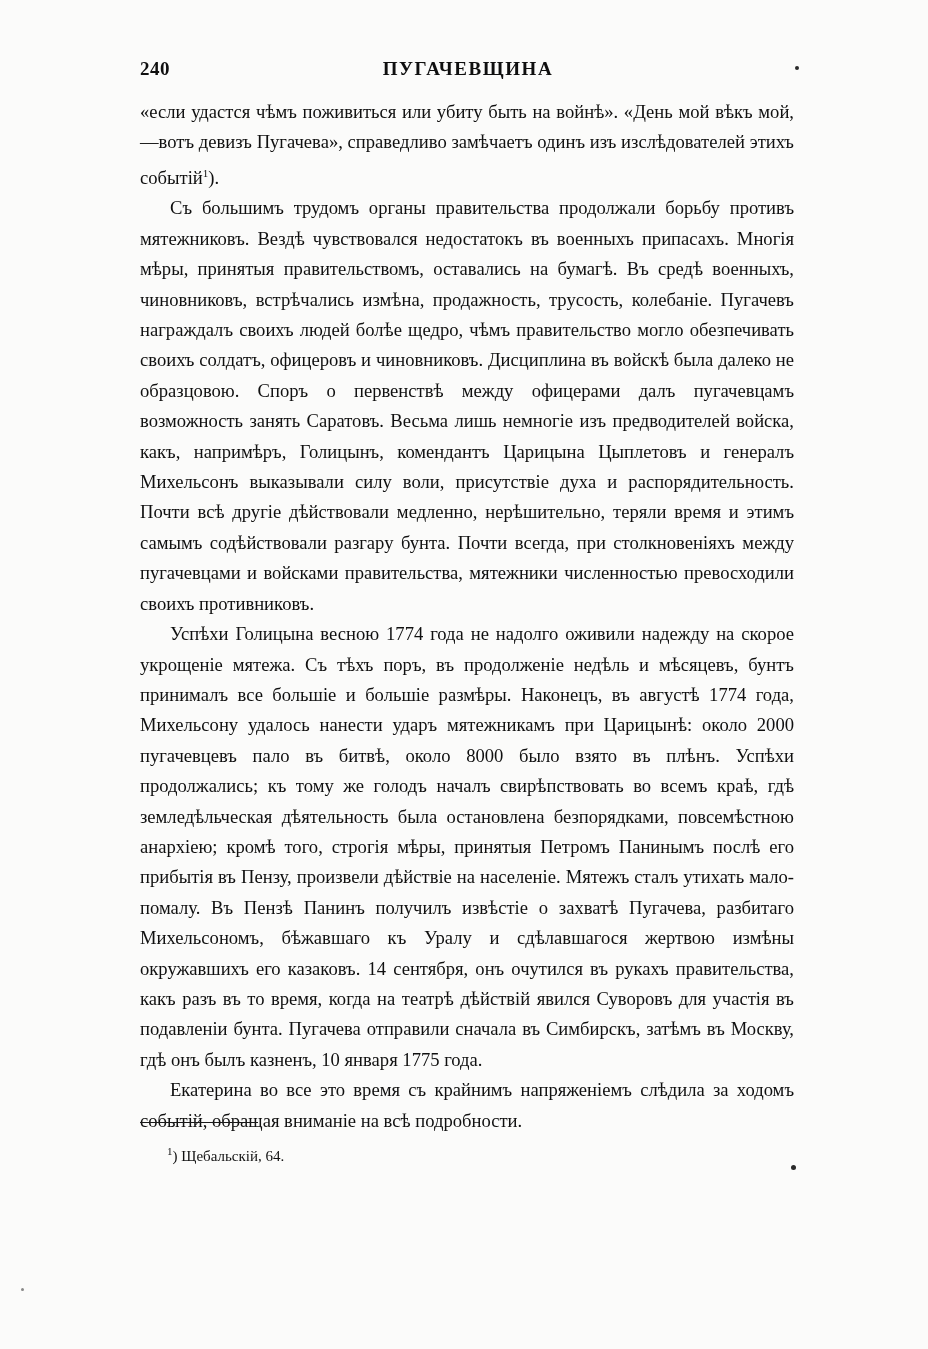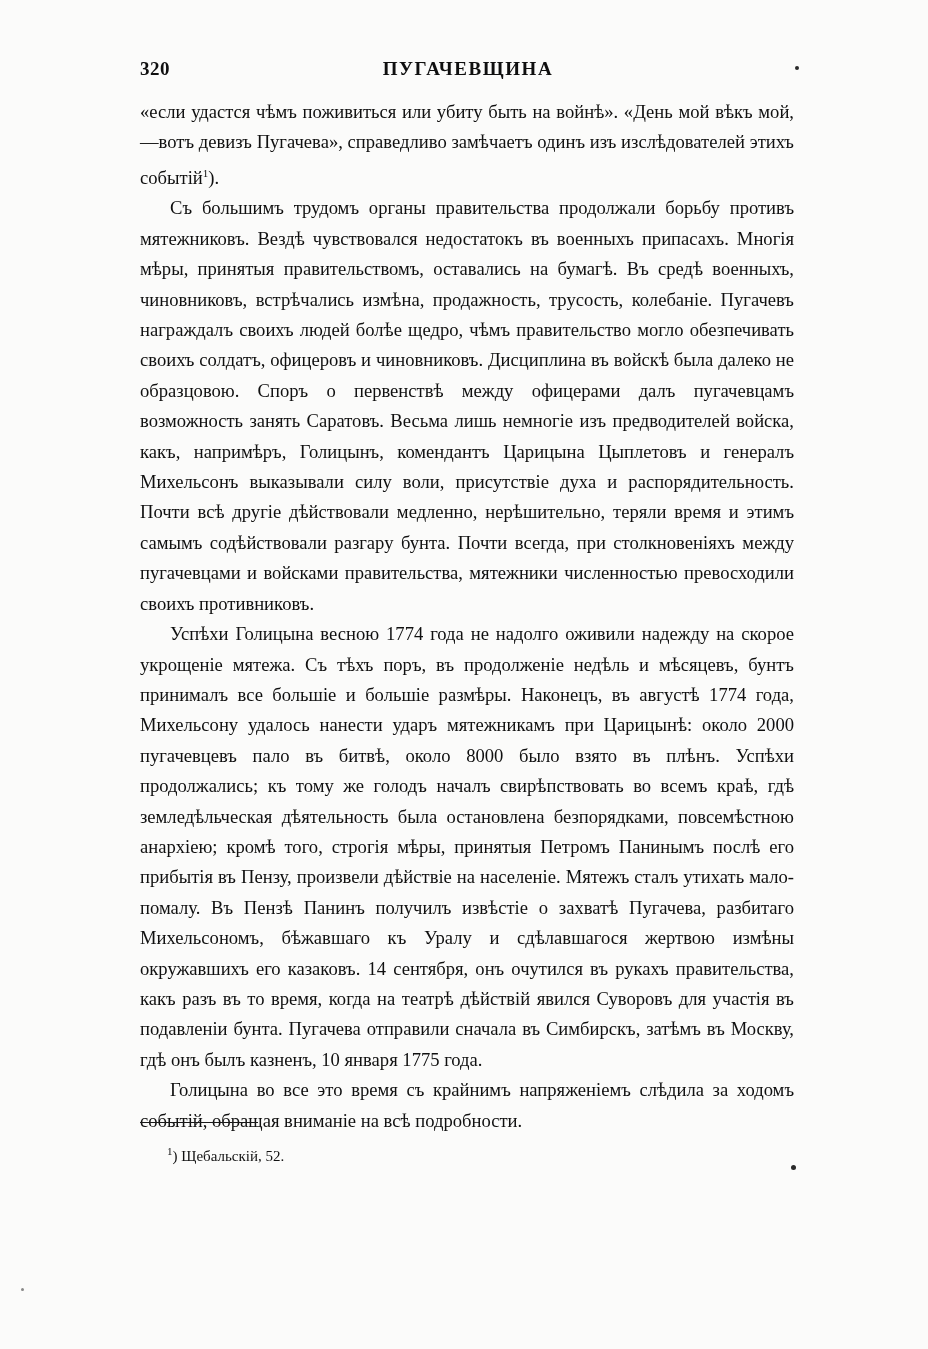--- a/index.html
+++ b/index.html
@@ -104,34 +104,34 @@
   .speck-a { left: 795px; top: 66px;  width: 4px; height: 4px; }
   .speck-b { left: 791px; top: 1165px; width: 5px; height: 5px; }
   .speck-c { left: 21px;  top: 1288px; width: 3px; height: 3px; opacity: .55; }
 </style>
 </head>
 <body>
 
 <div class="page">
 
   <div class="header">
-    <span class="folio">320</span>
+    <span class="folio">240</span>
     <span class="running-title">ПУГАЧЕВЩИНА</span>
   </div>
 
   <div class="body-text">
     <p class="noindent"><span>«если удастся чѣмъ поживиться или убиту быть на войнѣ». «День мой вѣкъ мой,—вотъ девизъ Пугачева», справедливо замѣчаетъ одинъ изъ изслѣдователей этихъ событій</span><sup class="ref">1</sup><span>).</span></p>
     <p>Съ большимъ трудомъ органы правительства продолжали борьбу противъ мятежниковъ. Вездѣ чувствовался недостатокъ въ военныхъ припасахъ. Многія мѣры, принятыя правительствомъ, оставались на бумагѣ. Въ средѣ военныхъ, чиновниковъ, встрѣчались измѣна, продажность, трусость, колебаніе. Пугачевъ награждалъ своихъ людей болѣе щедро, чѣмъ правительство могло обезпечивать своихъ солдатъ, офицеровъ и чиновниковъ. Дисциплина въ войскѣ была далеко не образцовою. Споръ о первенствѣ между офицерами далъ пугачевцамъ возможность занять Саратовъ. Весьма лишь немногіе изъ предводителей войска, какъ, напримѣръ, Голицынъ, комендантъ Царицына Цыплетовъ и генералъ Михельсонъ выказывали силу воли, присутствіе духа и распорядительность. Почти всѣ другіе дѣйствовали медленно, нерѣшительно, теряли время и этимъ самымъ содѣйствовали разгару бунта. Почти всегда, при столкновеніяхъ между пугачевцами и войсками правительства, мятежники численностью превосходили своихъ противниковъ.</p>
     <p>Успѣхи Голицына весною 1774 года не надолго оживили надежду на скорое укрощеніе мятежа. Съ тѣхъ поръ, въ продолженіе недѣль и мѣсяцевъ, бунтъ принималъ все большіе и большіе размѣры. Наконецъ, въ августѣ 1774 года, Михельсону удалось нанести ударъ мятежникамъ при Царицынѣ: около 2000 пугачевцевъ пало въ битвѣ, около 8000 было взято въ плѣнъ. Успѣхи продолжались; къ тому же голодъ началъ свирѣпствовать во всемъ краѣ, гдѣ земледѣльческая дѣятельность была остановлена безпорядками, повсемѣстною анархіею; кромѣ того, строгія мѣры, принятыя Петромъ Панинымъ послѣ его прибытія въ Пензу, произвели дѣйствіе на населеніе. Мятежъ сталъ утихать мало-помалу. Въ Пензѣ Панинъ получилъ извѣстіе о захватѣ Пугачева, разбитаго Михельсономъ, бѣжавшаго къ Уралу и сдѣлавшагося жертвою измѣны окружавшихъ его казаковъ. 14 сентября, онъ очутился въ рукахъ правительства, какъ разъ въ то время, когда на театрѣ дѣйствій явился Суворовъ для участія въ подавленіи бунта. Пугачева отправили сначала въ Симбирскъ, затѣмъ въ Москву, гдѣ онъ былъ казненъ, 10 января 1775 года.</p>
-    <p>Голицына во все это время съ крайнимъ напряженіемъ слѣдила за ходомъ событій, обращая вниманіе на всѣ подробности.</p>
+    <p>Екатерина во все это время съ крайнимъ напряженіемъ слѣдила за ходомъ событій, обращая вниманіе на всѣ подробности.</p>
   </div>
 
   <div class="footnote-rule"></div>
 
   <div class="footnote">
-    <span class="fn-indent"></span><span class="fn-marker">1</span><span>) Щебальскій, 52.</span>
+    <span class="fn-indent"></span><span class="fn-marker">1</span><span>) Щебальскій, 64.</span>
   </div>
 
   <span class="speck speck-a"></span>
   <span class="speck speck-b"></span>
   <span class="speck speck-c"></span>
 
 </div>
 
 </body></html>

